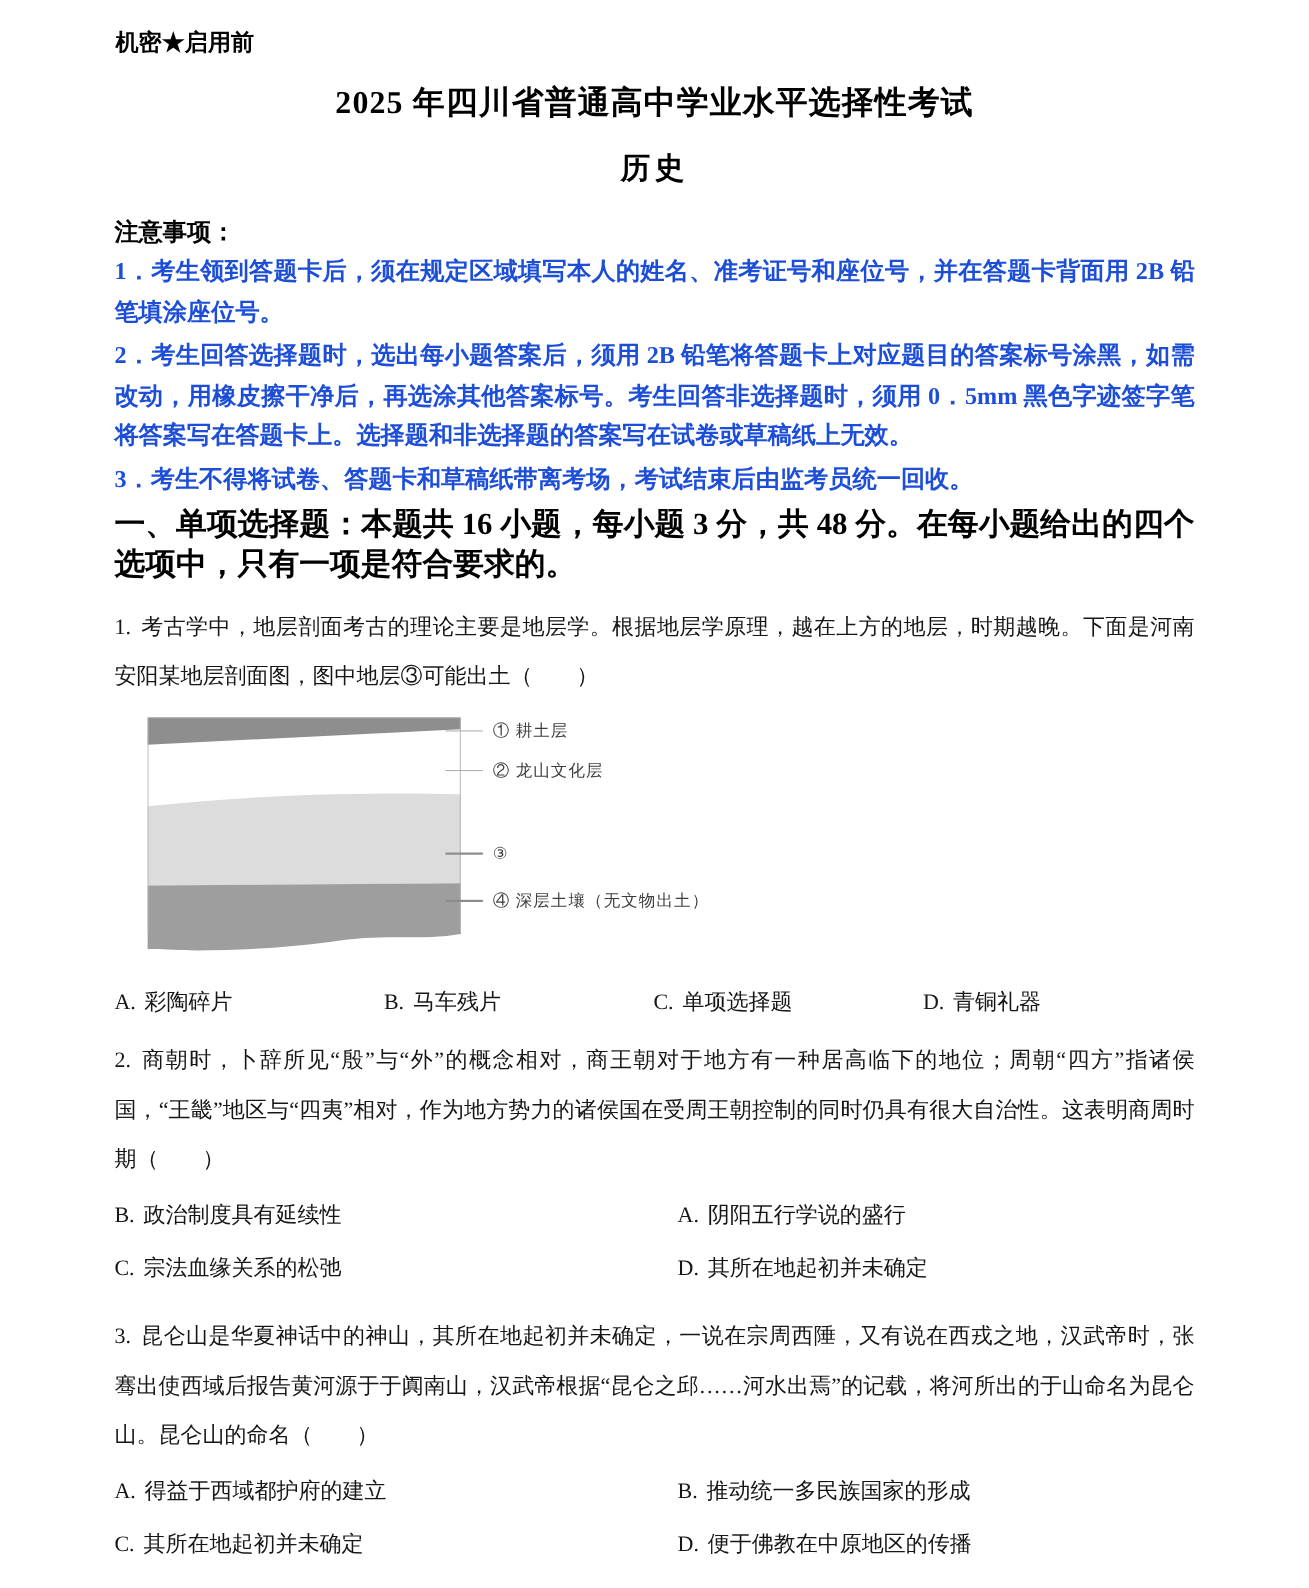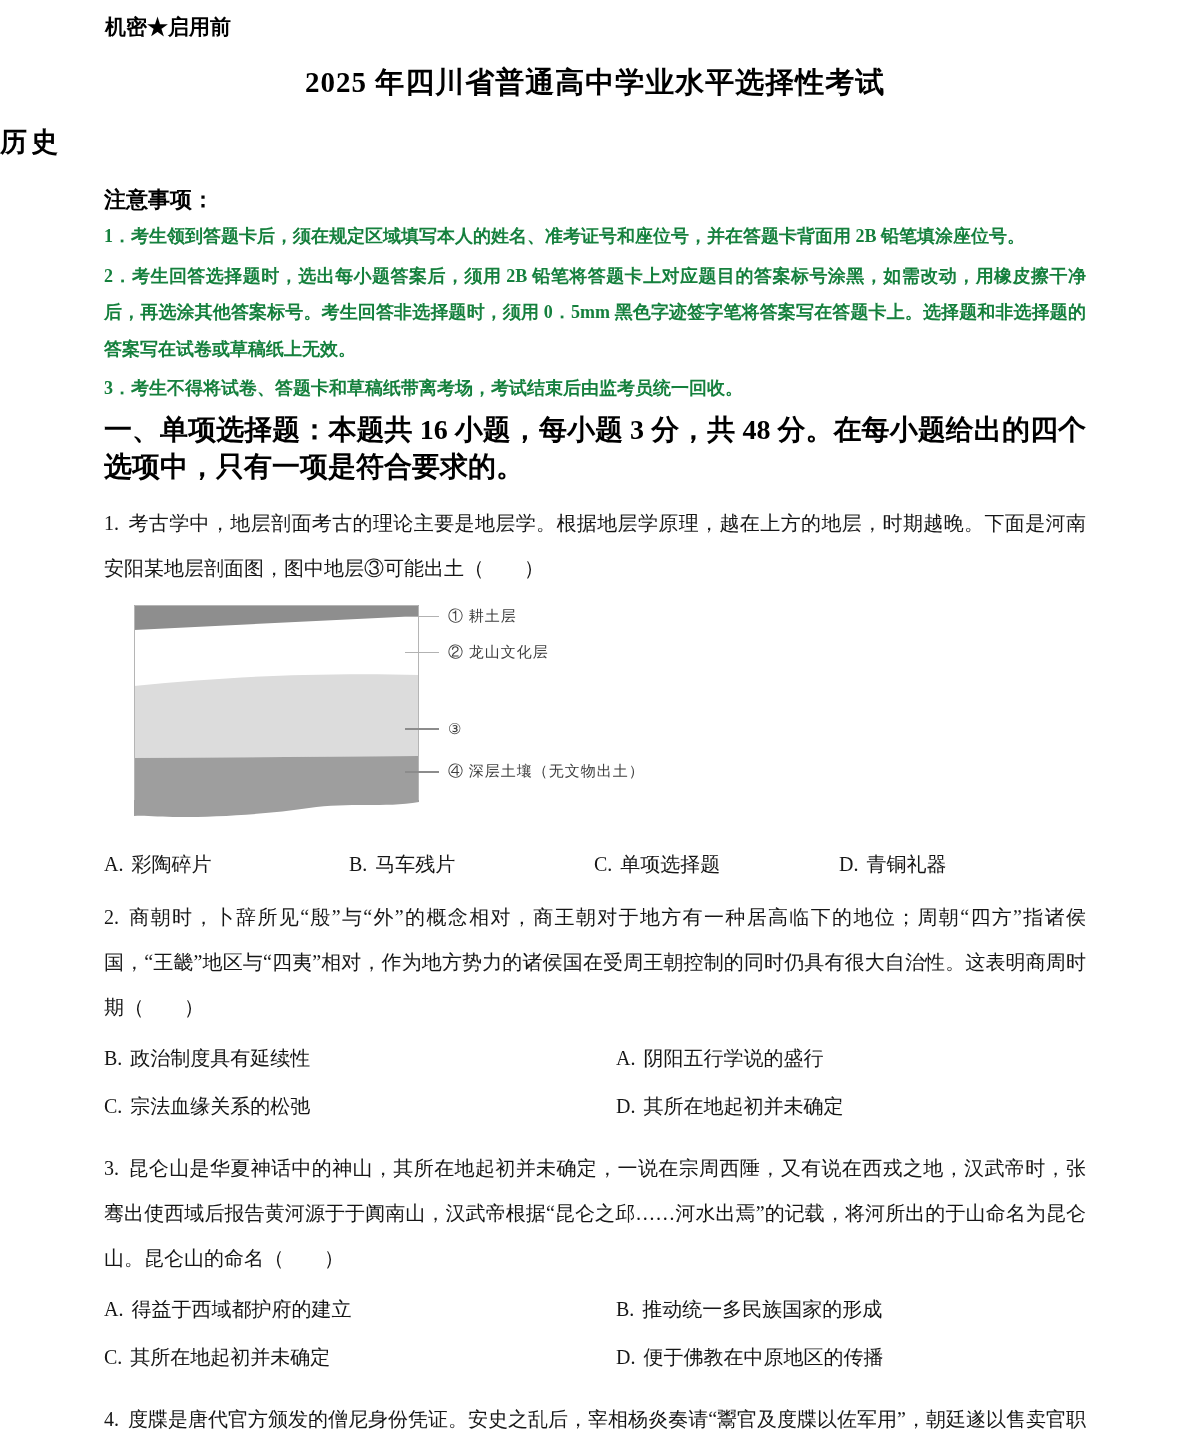--- a/index.html
+++ b/index.html
@@ -7,55 +7,55 @@
   body {
     width: 1190px;
     height: 1444px;
     overflow: hidden;
     color: #161616;
     font-family: "Liberation Serif", "DejaVu Serif", serif;
   }
   .page { width: 1190px; height: 1444px; position: relative; }
 
   .confidential {
-    padding-top: 13px;
+    padding-top: 24px;
     margin-left: 105px;
     font-size: 21px;
     font-weight: bold;
     color: #000;
   }
   .title {
     margin-top: 22px;
     text-align: center;
     font-size: 29px;
     font-weight: bold;
     color: #000;
     letter-spacing: 1px;
   }
   .subject {
     margin-top: 21px;
-    text-align: left;
+    text-align: center;
     font-size: 27px;
     font-weight: bold;
     color: #000;
     letter-spacing: 4px;
   }
 
   .content { width: 982px; margin: 0 auto; }
 
   .notice-heading {
     margin-top: 25px;
     font-size: 22px;
     font-weight: bold;
     color: #000;
   }
   .notice-item {
-    font-size: 18px;
+    font-size: 22px;
     font-weight: bold;
-    color: #15803d;
+    color: #1d4ed8;
     line-height: 36.5px;
     text-align: justify;
     margin-top: 3px;
   }
   .section-heading {
     font-size: 28px;
     font-weight: bold;
     color: #000;
     line-height: 37px;
     text-align: justify;

